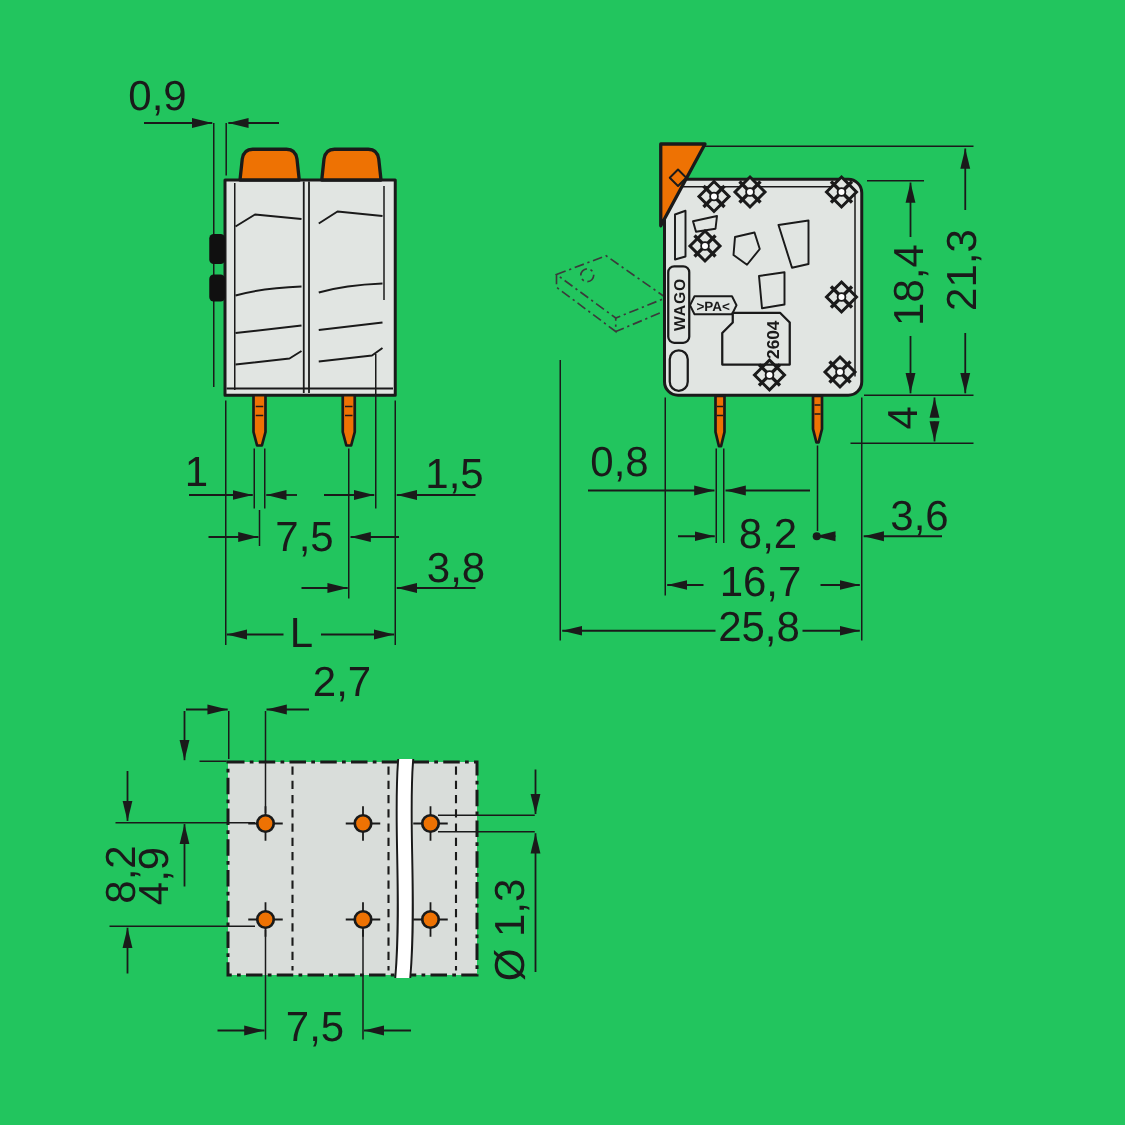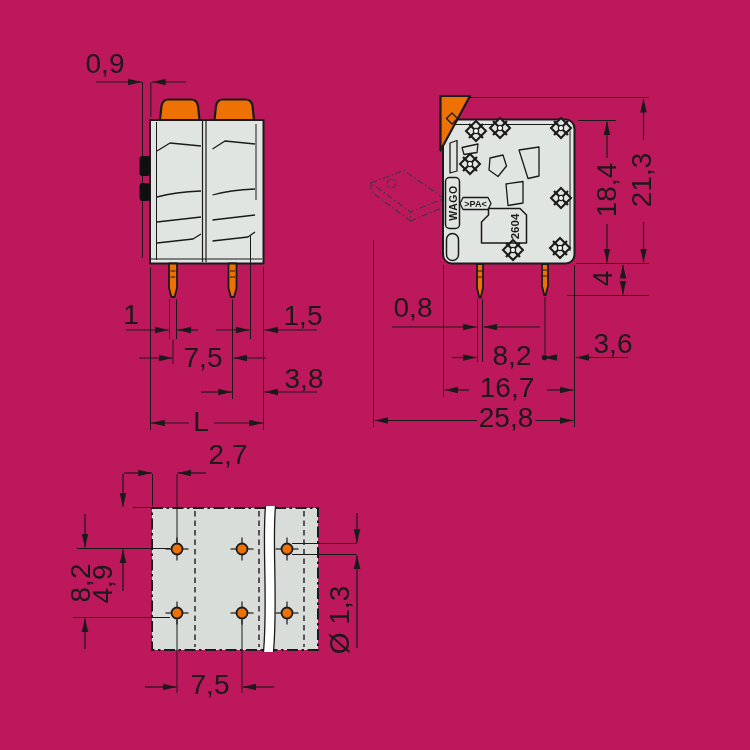--- a/index.html
+++ b/index.html
@@ -1,19 +1,19 @@
 <!DOCTYPE html>
 <html style="--orange: #EE7203; --body-gray: #E1E5E2; --footprint-gray: #D9DDDA; --line: #1A1A1A;"><head>
 <meta charset="utf-8">
 <style>
   :root{
     --orange:#EE7203; --body-gray:#E1E5E2; --footprint-gray:#D9DDDA; --line:#1A1A1A;
   }
   html,body{margin:0;padding:0;background:#ffffff;}
-  .stage{width:750px;height:750px;position:relative;background:#be185d;}
+  .stage{width:750px;height:750px;position:relative;background:#22c55e;}
   svg{display:block;}
   text{font-family:"Liberation Sans","DejaVu Sans",sans-serif;fill:var(--line);}
   .dim{font-size:28px;}
   .dim-mid{text-anchor:middle;}
   .brand{font-size:10.5px;font-weight:bold;letter-spacing:.5px;text-anchor:middle;}
   .pa{font-size:9px;font-weight:bold;text-anchor:middle;}
   .series{font-size:11.5px;font-weight:bold;text-anchor:middle;}
   .body-fill{fill:var(--body-gray);stroke:var(--line);stroke-width:2;stroke-linejoin:round;}
   .orange{fill:var(--orange);stroke:var(--line);stroke-width:1.8;stroke-linejoin:round;}
   .orange-thick{fill:var(--orange);stroke:var(--line);stroke-width:2.2;stroke-linejoin:round;}

